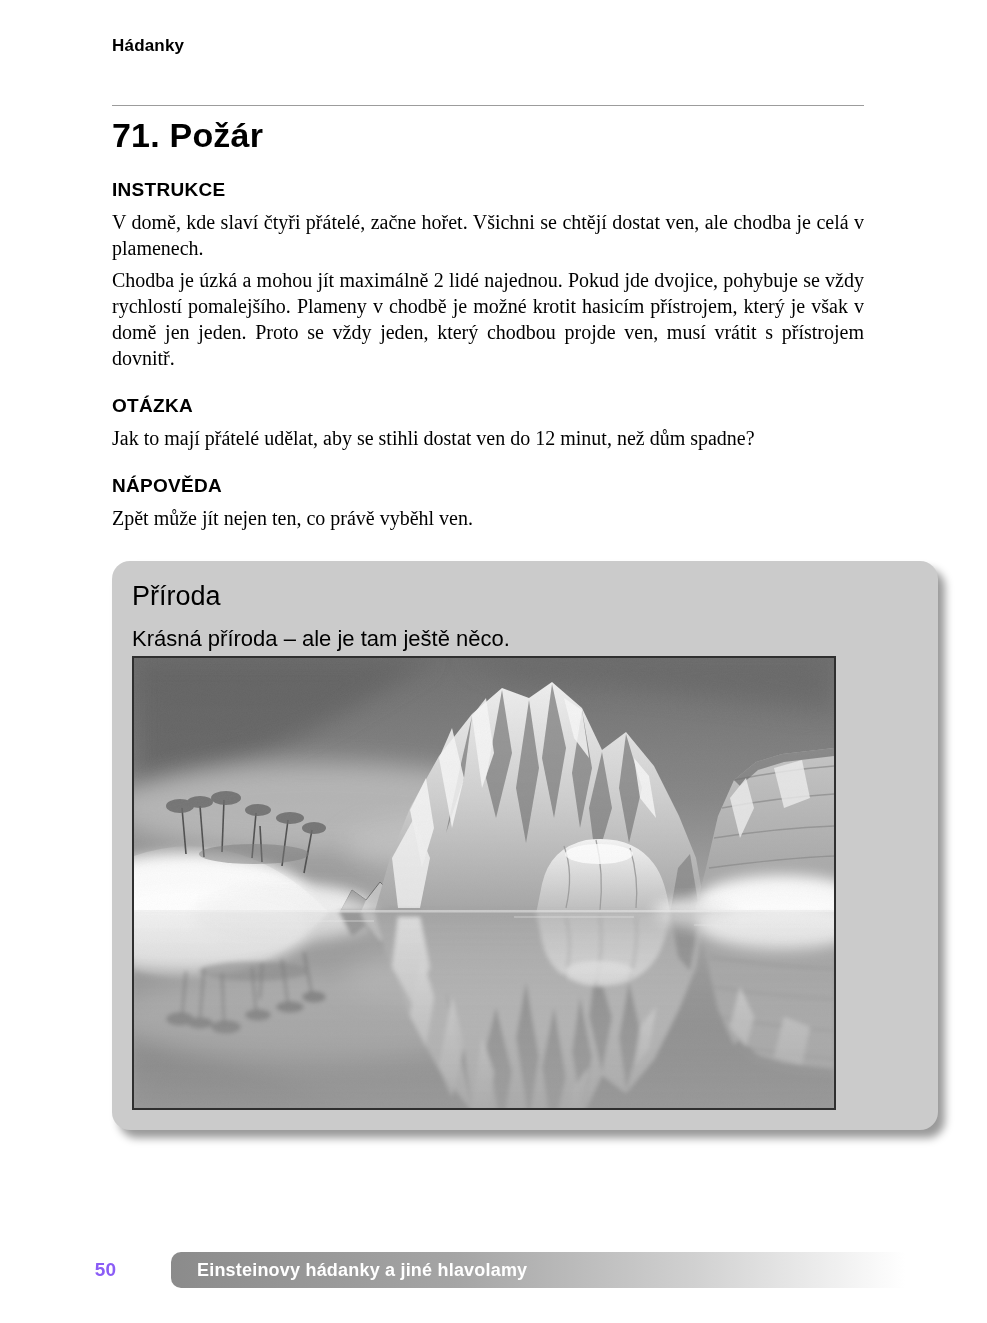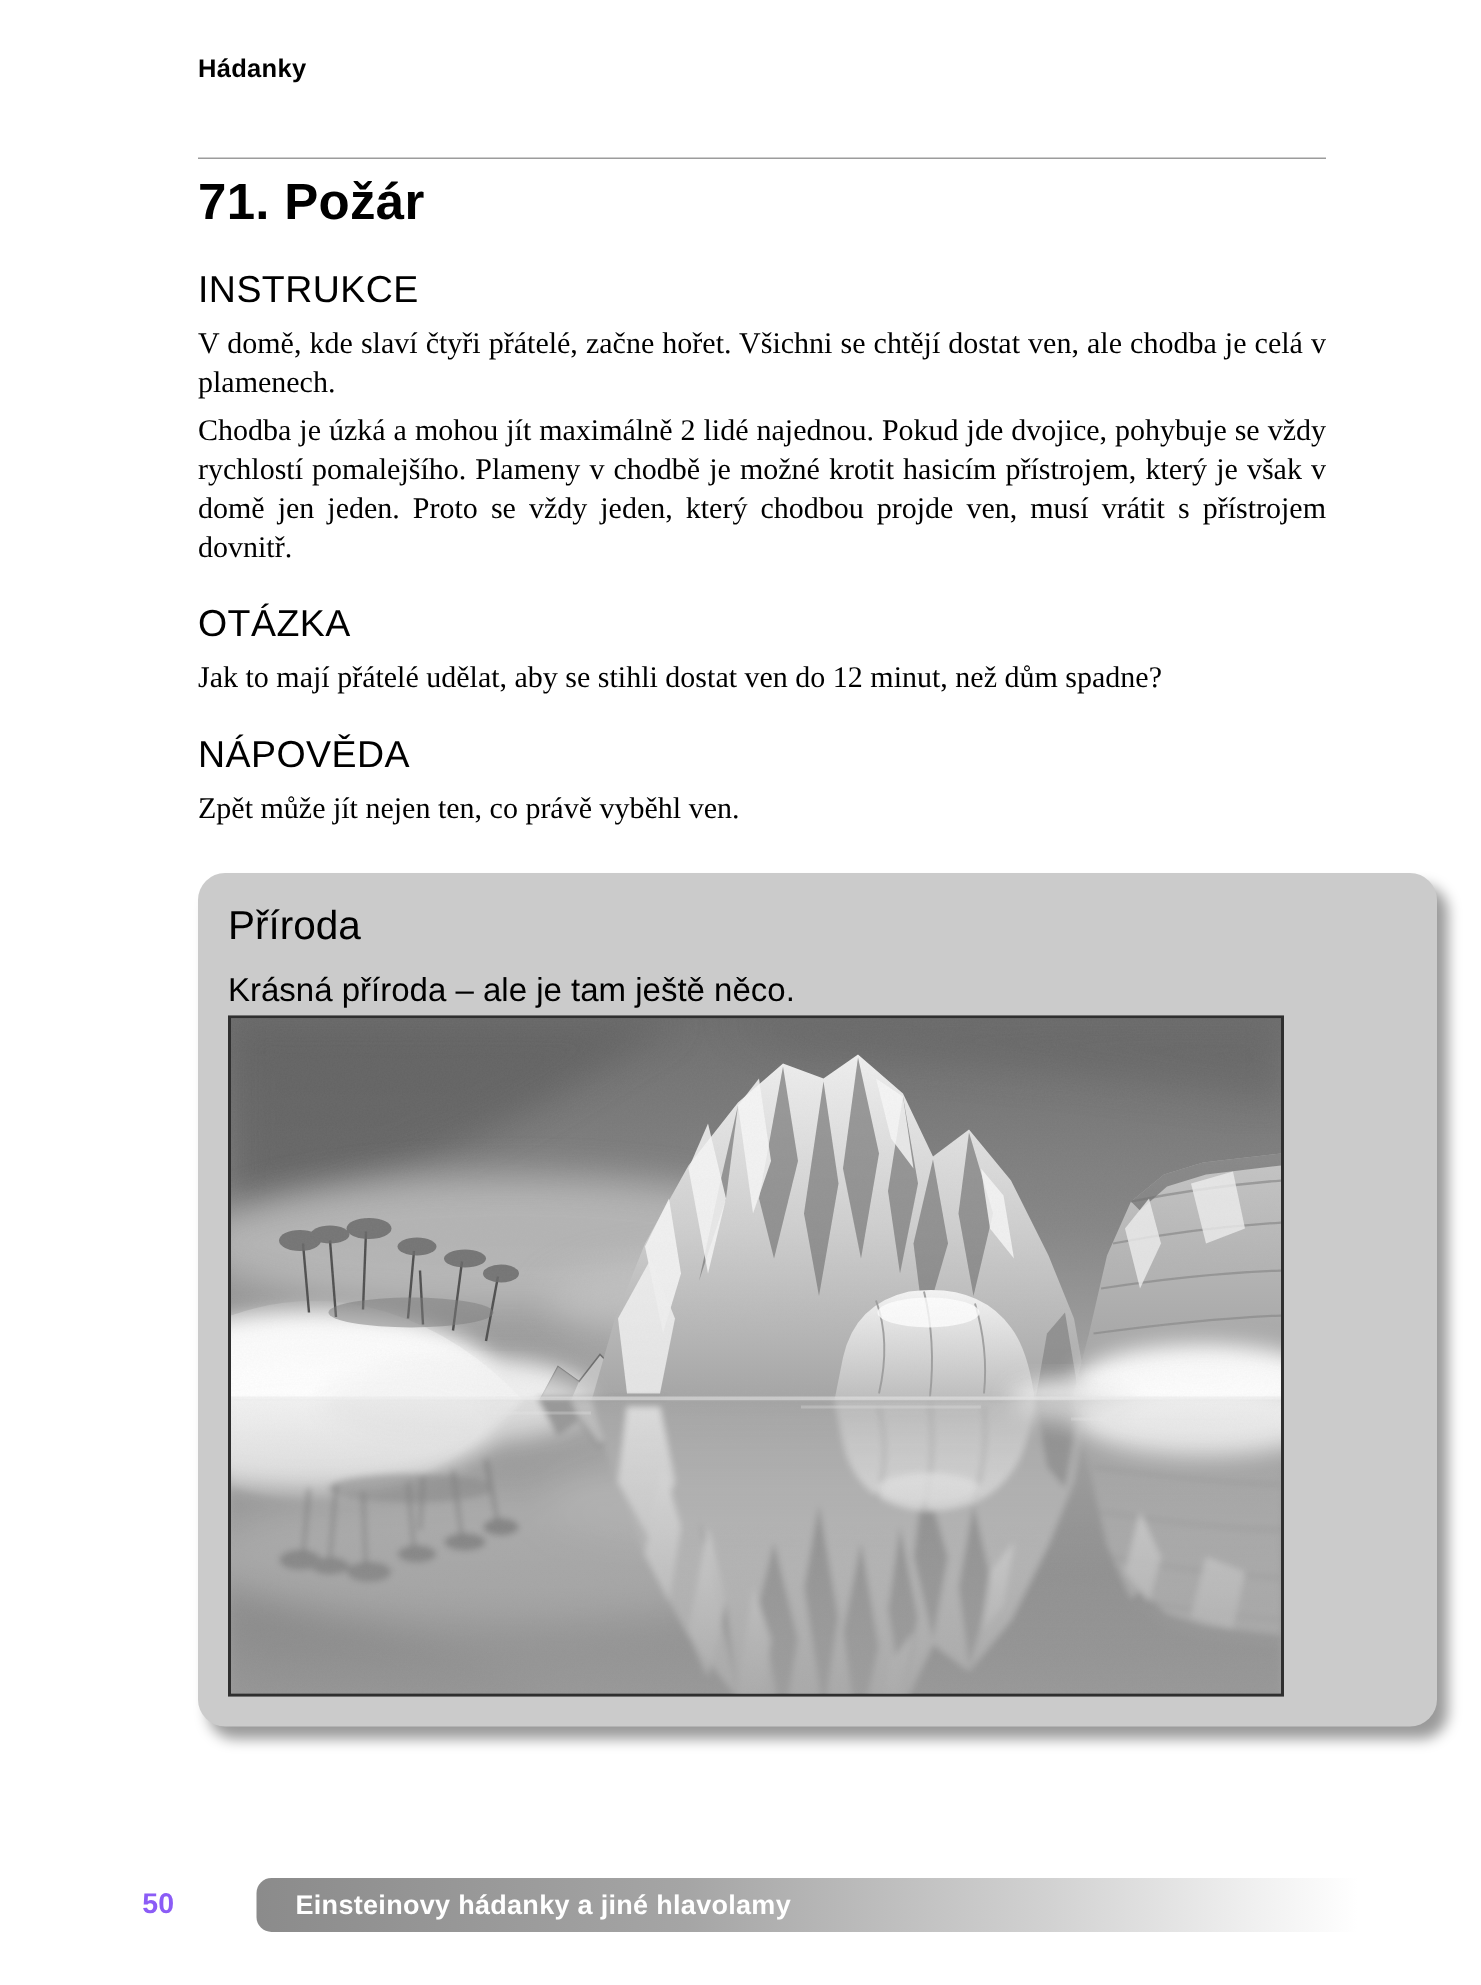--- a/index.html
+++ b/index.html
@@ -1,24 +1,24 @@
 <!DOCTYPE html>
 <html lang="cs"><head>
 <meta charset="utf-8">
 <style>
   html,body{margin:0;padding:0;}
   body{
     width:987px;height:1323px;background:#ffffff;position:relative;
     font-family:"Liberation Sans", sans-serif;color:#000;overflow:hidden;
   }
-  .content{position:absolute;left:132px;top:0;width:752px;}
+  .content{position:absolute;left:112px;top:0;width:752px;}
   .running-head{margin-top:36px;font-size:17px;font-weight:bold;letter-spacing:.2px;}
   .divider{border:none;border-top:1px solid #9c9c9c;margin:49px 0 0 0;height:0;}
   h1.puzzle-title{margin:10px 0 0 0;font-size:34px;font-weight:bold;letter-spacing:.2px;}
-  h2.section-heading{margin:24px 0 0 0;font-size:25px;font-weight:400;letter-spacing:.3px;}
+  h2.section-heading{margin:24px 0 0 0;font-size:19px;font-weight:700;letter-spacing:.3px;}
   p.body-text{
     font-family:"Liberation Serif", serif;font-size:20px;line-height:26px;
     text-align:justify;margin:8px 0 0 0;
   }
   p.body-text + p.body-text{margin-top:6px;}
   
   .nature-box{
     margin-top:30px;width:826px;box-sizing:border-box;
     background:#cbcbcb;border-radius:18px;
     padding:16px 20px 20px 20px;

